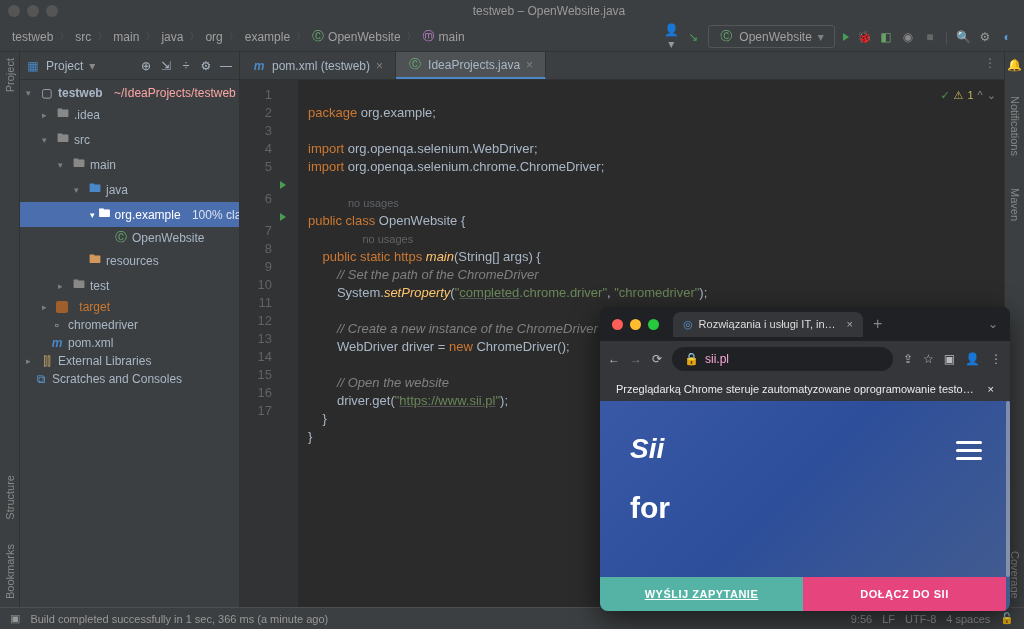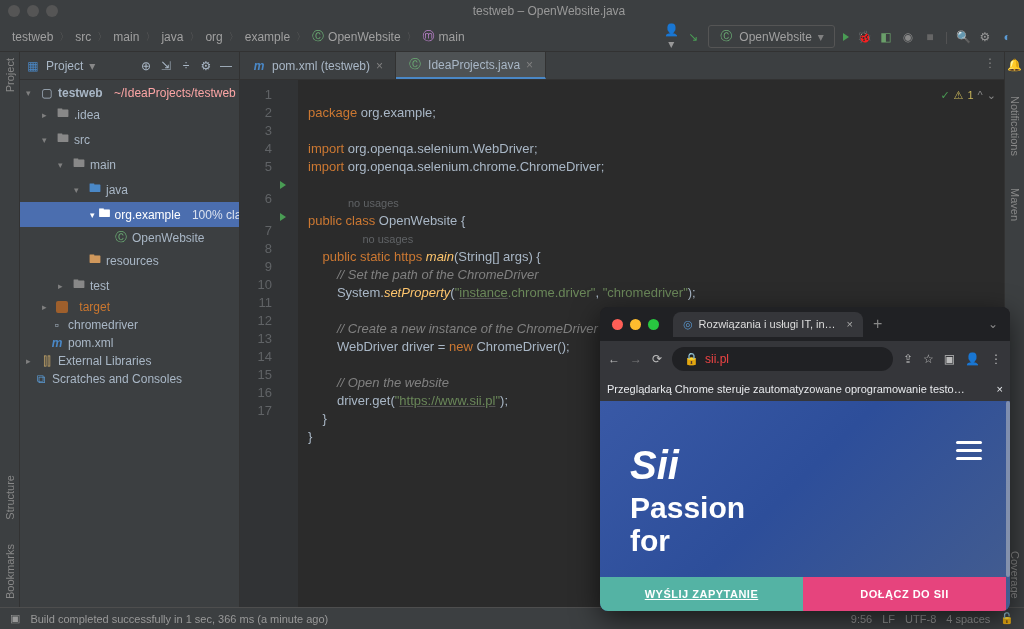--- a/index.html
+++ b/index.html
@@ -51,24 +51,24 @@
 .chrome .ctitle { height:34px; background:#202124; display:flex; align-items:center; padding:0 6px; }
 .chrome .dots { display:flex; gap:7px; padding:0 6px; }
 .chrome .dd { width:11px; height:11px; border-radius:50%; }
 .chrome .dd.r { background:#ff5f57; } .chrome .dd.y { background:#febc2e; } .chrome .dd.g { background:#28c840; }
 .chrome .ctab { background:#35363a; border-radius:8px 8px 0 0; padding:6px 10px; margin-left:8px; color:#ddd; font-size:11px; display:flex; align-items:center; gap:6px; max-width:190px; overflow:hidden; }
 .chrome .addtab { color:#888; margin-left:10px; font-size:16px; }
 .chrome .chev { margin-left:auto; color:#888; padding-right:6px; }
 .chrome .addrbar { height:36px; background:#35363a; display:flex; align-items:center; padding:0 8px; gap:10px; color:#bbb; }
 .chrome .urlbox { flex:1; background:#202124; border-radius:20px; padding:5px 12px; display:flex; align-items:center; gap:6px; font-size:12px; }
 .chrome .aicns { display:flex; gap:10px; }
-.chrome .banner { background:#35363a; color:#e8eaed; font-size:11px; padding:6px 7px; display:flex; align-items:center; gap:8px; }
+.chrome .banner { background:#35363a; color:#e8eaed; font-size:11px; padding:6px 16px; display:flex; align-items:center; gap:8px; }
 .chrome .banner .bx { margin-left:auto; }
 .chrome .page { flex:1; background:linear-gradient(135deg,#3959a6 0%,#2d4e9a 45%,#445d8f 100%); position:relative; overflow:hidden; }
-.chrome .logo { position:absolute; top:32px; left:30px; font-size:40px; font-style:italic; font-weight:700; color:#fff;margin-top:10px; }
+.chrome .logo { position:absolute; top:32px; left:30px; font-size:28px; font-style:italic; font-weight:700; color:#fff; }
 .chrome .burger { position:absolute; top:40px; right:28px; display:flex; flex-direction:column; gap:5px; }
 .chrome .burger div { width:26px; height:3px; background:#fff; border-radius:2px; }
 .chrome .headline { position:absolute; top:90px; left:30px; color:#fff; font-size:30px; font-weight:700; line-height:1.1; }
 .chrome .ctas { position:absolute; bottom:0; left:0; right:4px; display:flex; height:34px; font-size:11px; font-weight:700; color:#fff; letter-spacing:.5px; }
 .chrome .cta1 { flex:1; background:#54b3a4; display:flex; align-items:center; justify-content:center;text-decoration:underline; }
 .chrome .cta2 { flex:1; background:#e6447d; display:flex; align-items:center; justify-content:center; }
 .chrome .scrollbar { position:absolute; right:0; top:0; bottom:34px; width:4px; background:rgba(200,200,200,.5); border-radius:2px; }
 .glyph { display:inline-block; width:14px; text-align:center; }
 .play-tri { width:0;height:0;border-top:4px solid transparent;border-bottom:4px solid transparent;border-left:6px solid #499c54; display:inline-block; }
 .target-badge { background:#9e5f2c; width:12px; height:12px; display:inline-block; border-radius:2px; }
@@ -250,21 +250,21 @@
 <span class="kw">package</span><span> org.example;</span>
 
 <span class="kw">import</span><span> org.openqa.selenium.WebDriver;</span>
 <span class="kw">import</span><span> org.openqa.selenium.chrome.ChromeDriver;</span>
 
 <span class="hint">no usages</span>
 <span class="kw">public </span><span class="kw">class </span><span class="cls2">OpenWebsite</span><span> {</span>
     <span class="hint">no usages</span>
     <span class="kw">public </span><span class="kw">static </span><span class="kw">https </span><span class="fn">main</span><span>(String[] args) {</span>
         <span class="cm">// Set the path of the ChromeDriver</span>
-        <span>System.</span><span class="fn">setProperty</span><span>(</span><span class="str">"</span><span class="underline">instance</span><span class="str">.chrome.driver"</span><span>, </span><span class="str">"chromedriver"</span><span>);</span>
+        <span>System.</span><span class="fn">setProperty</span><span>(</span><span class="str">"</span><span class="underline">completed</span><span class="str">.chrome.driver"</span><span>, </span><span class="str">"chromedriver"</span><span>);</span>
 
         <span class="cm">// Create a new instance of the ChromeDriver</span>
         <span>WebDriver driver = </span><span class="kw">new</span><span> ChromeDriver();</span>
 
         <span class="cm">// Open the website</span>
         <span>driver.get(</span><span class="str">"</span><span class="underline">https://www.sii.pl</span><span class="str">"</span><span>);</span>
     <span>}</span>
 <span>}</span>
       </div>
       <div class="err-ind">
@@ -323,21 +323,21 @@
     </div>
     <span class="addtab">+</span>
     <span class="chev">⌄</span>
   </div>
   <div class="addrbar">
     <span>←</span>
     <span style="opacity:.5">→</span>
     <span>⟳</span>
     <div class="urlbox">
       <span>🔒</span>
-      <span style="color:#ef4444">sii.pl</span>
+      <span style="color:#f9a8d4">sii.pl</span>
     </div>
     <div class="aicns">
       <span>⇪</span>
       <span>☆</span>
       <span>▣</span>
       <span>👤</span>
       <span>⋮</span>
     </div>
   </div>
   <div class="banner">
@@ -345,21 +345,20 @@
     <span class="bx">×</span>
   </div>
   <div class="page">
     <div class="logo">Sii</div>
     <div class="burger">
         <div></div>
         <div></div>
         <div></div>
       </div>
     <div class="headline">
-      <div>Passion</div>
       <div>for</div>
     </div>
     <div class="ctas">
       <div class="cta1">
           <span>WYŚLIJ ZAPYTANIE</span>
         </div>
       <div class="cta2">
           <span>DOŁĄCZ DO SII</span>
         </div>
     </div>

